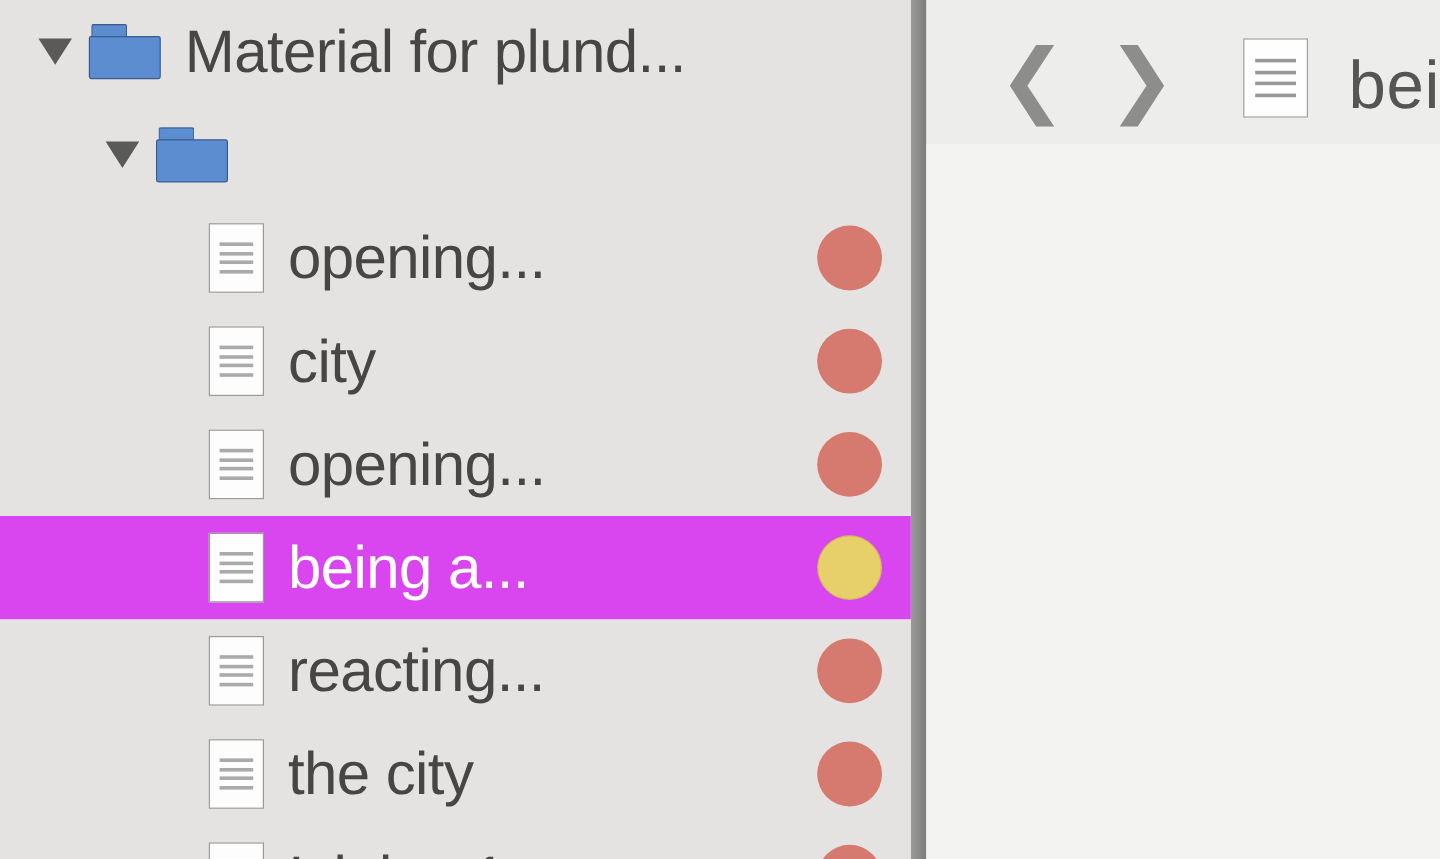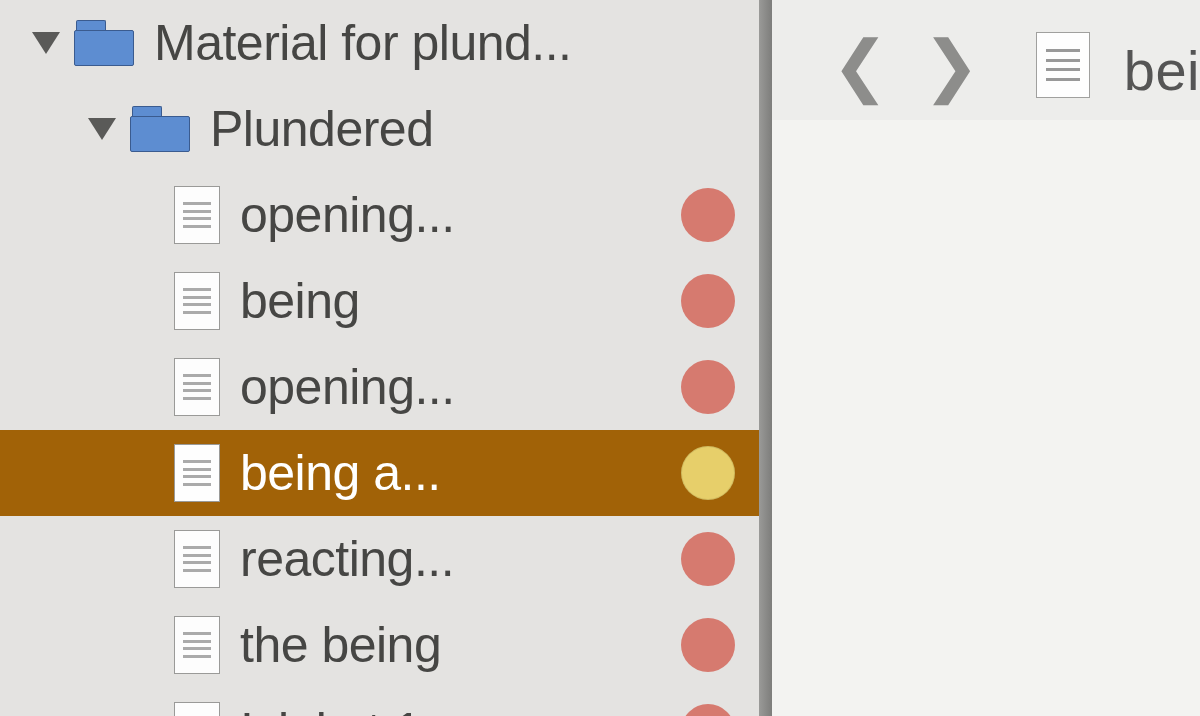--- a/index.html
+++ b/index.html
@@ -90,21 +90,21 @@
       white-space: nowrap;
       overflow: hidden;
       cursor: pointer;
     }
 
     .tree-row.depth-0 { padding-left: 32px; }
     .tree-row.depth-1 { padding-left: 88px; }
     .tree-row.depth-2 { padding-left: 174px; }
 
     .tree-row.selected {
-      background: #a16207;
+      background: #d946ef;
     }
     .tree-row.selected .label { color: #fff; }
     .tree-row.selected .doc-icon { background: #fefefe; }
 
     .disclosure {
       width: 0; height: 0;
       border-left: 14px solid transparent;
       border-right: 14px solid transparent;
       border-top: 22px solid #5a5a58;
       margin-right: 14px;
@@ -186,40 +186,39 @@
           <span class="body"></span>
         </span>
         <span class="label">Material for plund...</span>
       </div>
       <div class="tree-row depth-1">
         <span class="disclosure"></span>
         <span class="folder-icon">
           <span class="tab"></span>
           <span class="body"></span>
         </span>
-        <span class="label">Plundered</span>
       </div>
       <div class="tree-row depth-2">
         <span class="doc-icon">
           <span class="line"></span>
           <span class="line"></span>
           <span class="line"></span>
           <span class="line"></span>
         </span>
         <span class="label">opening...</span>
         <span class="status-dot dot-red"></span>
       </div>
       <div class="tree-row depth-2">
         <span class="doc-icon">
           <span class="line"></span>
           <span class="line"></span>
           <span class="line"></span>
           <span class="line"></span>
         </span>
-        <span class="label">being</span>
+        <span class="label">city</span>
         <span class="status-dot dot-red"></span>
       </div>
       <div class="tree-row depth-2">
         <span class="doc-icon">
           <span class="line"></span>
           <span class="line"></span>
           <span class="line"></span>
           <span class="line"></span>
         </span>
         <span class="label">opening...</span>
@@ -245,21 +244,21 @@
         <span class="label">reacting...</span>
         <span class="status-dot dot-red"></span>
       </div>
       <div class="tree-row depth-2">
         <span class="doc-icon">
           <span class="line"></span>
           <span class="line"></span>
           <span class="line"></span>
           <span class="line"></span>
         </span>
-        <span class="label">the being</span>
+        <span class="label">the city</span>
         <span class="status-dot dot-red"></span>
       </div>
       <div class="tree-row depth-2">
         <span class="doc-icon"></span>
         <span class="label">Ivini pt 1...</span>
         <span class="status-dot dot-red"></span>
       </div>
     </div>
 </div>
 

